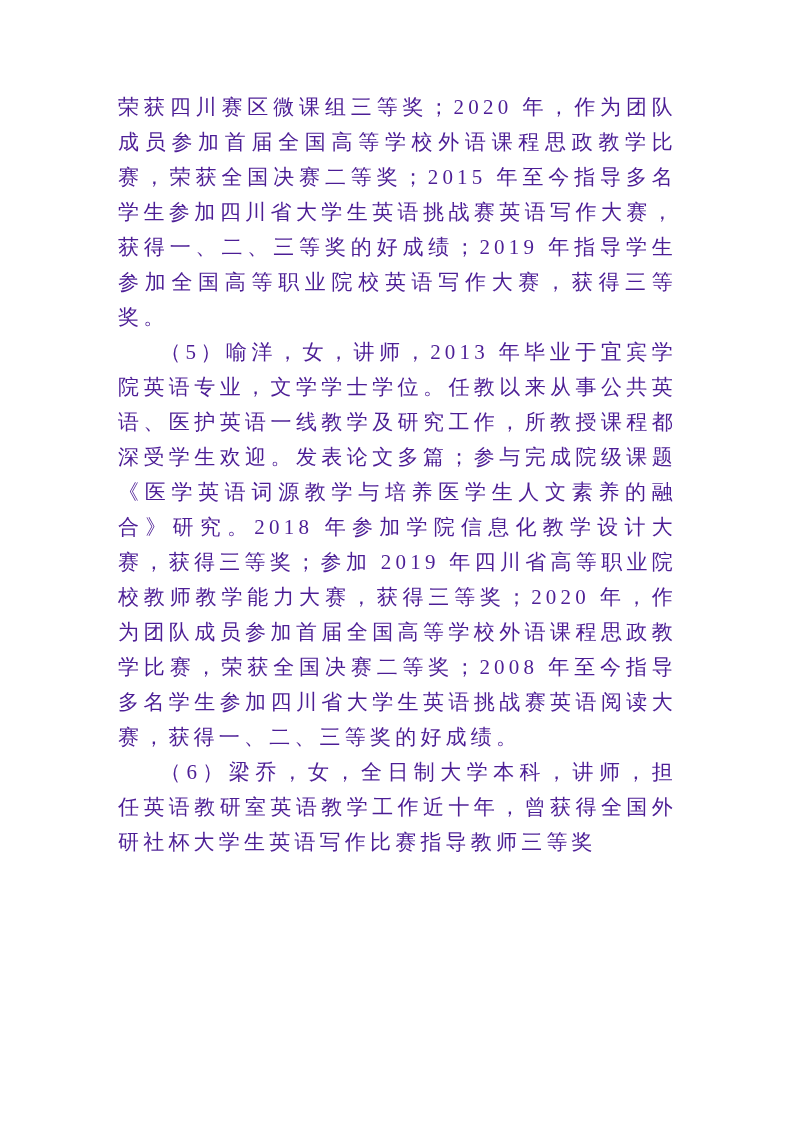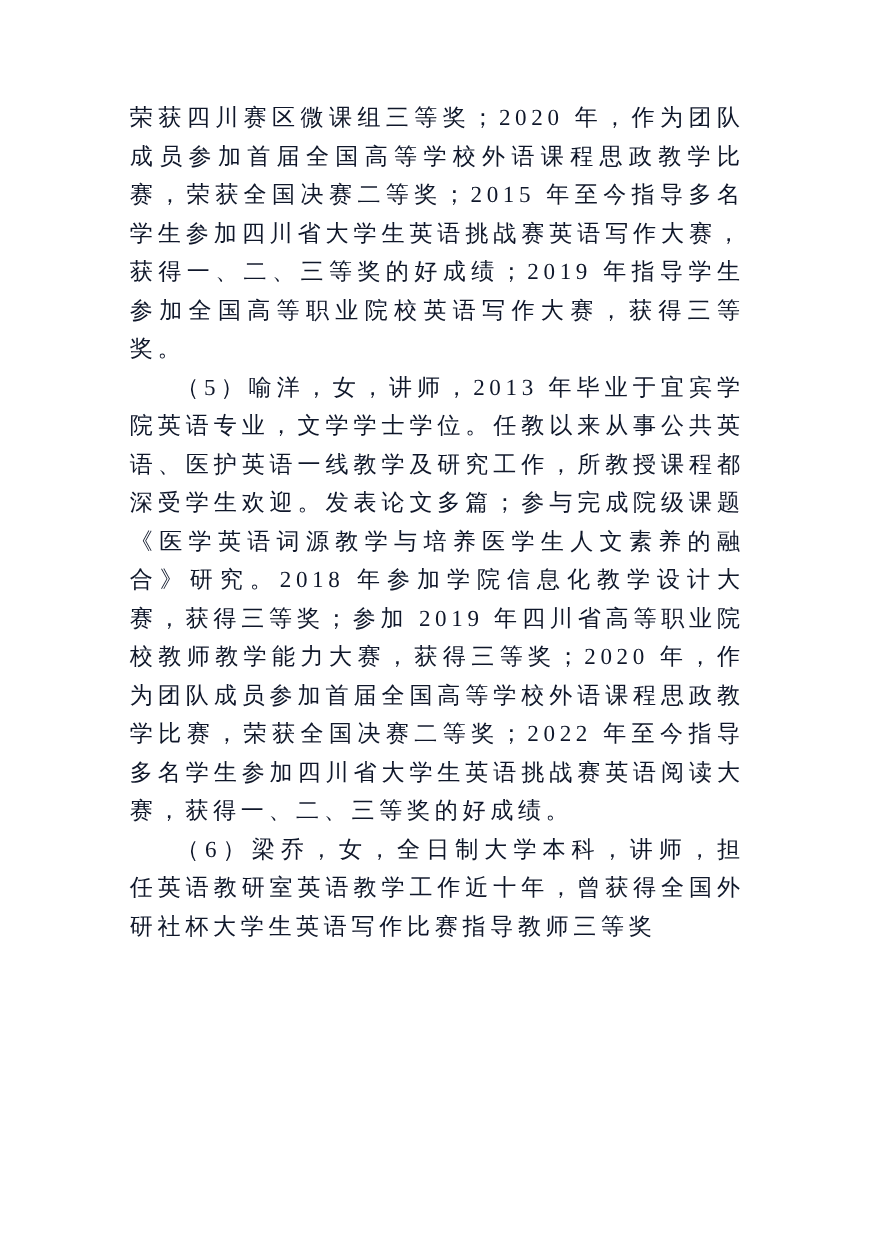--- a/index.html
+++ b/index.html
@@ -7,21 +7,21 @@
     padding: 0;
     background: #ffffff;
   }
   .page {
     position: relative;
     width: 793px;
     height: 1122px;
     background: #ffffff;
     overflow: hidden;
     font-family: "Liberation Serif", "DejaVu Serif", serif;
-    color: #0f172a;
+    color: #4c1d95;
   }
   .content {
     position: absolute;
     top: 90px;
     left: 118px;
     width: 559px;
   }
   .para {
     margin: 0;
     font-size: 21px;
@@ -34,17 +34,17 @@
   .para.indent {
     text-indent: 2em;
   }
 </style>
 </head>
 <body>
 
 <div class="page">
   <div class="content">
     <p class="para">荣获四川赛区微课组三等奖；2020 年，作为团队成员参加首届全国高等学校外语课程思政教学比赛，荣获全国决赛二等奖；2015 年至今指导多名学生参加四川省大学生英语挑战赛英语写作大赛，获得一、二、三等奖的好成绩；2019 年指导学生参加全国高等职业院校英语写作大赛，获得三等奖。</p>
-    <p class="para indent">（5）喻洋，女，讲师，2013 年毕业于宜宾学院英语专业，文学学士学位。任教以来从事公共英语、医护英语一线教学及研究工作，所教授课程都深受学生欢迎。发表论文多篇；参与完成院级课题《医学英语词源教学与培养医学生人文素养的融合》研究。2018 年参加学院信息化教学设计大赛，获得三等奖；参加 2019 年四川省高等职业院校教师教学能力大赛，获得三等奖；2020 年，作为团队成员参加首届全国高等学校外语课程思政教学比赛，荣获全国决赛二等奖；2022 年至今指导多名学生参加四川省大学生英语挑战赛英语阅读大赛，获得一、二、三等奖的好成绩。</p>
+    <p class="para indent">（5）喻洋，女，讲师，2013 年毕业于宜宾学院英语专业，文学学士学位。任教以来从事公共英语、医护英语一线教学及研究工作，所教授课程都深受学生欢迎。发表论文多篇；参与完成院级课题《医学英语词源教学与培养医学生人文素养的融合》研究。2018 年参加学院信息化教学设计大赛，获得三等奖；参加 2019 年四川省高等职业院校教师教学能力大赛，获得三等奖；2020 年，作为团队成员参加首届全国高等学校外语课程思政教学比赛，荣获全国决赛二等奖；2008 年至今指导多名学生参加四川省大学生英语挑战赛英语阅读大赛，获得一、二、三等奖的好成绩。</p>
     <p class="para indent">（6）梁乔，女，全日制大学本科，讲师，担任英语教研室英语教学工作近十年，曾获得全国外研社杯大学生英语写作比赛指导教师三等奖</p>
 
   </div>
 </div>
 
 </body></html>

